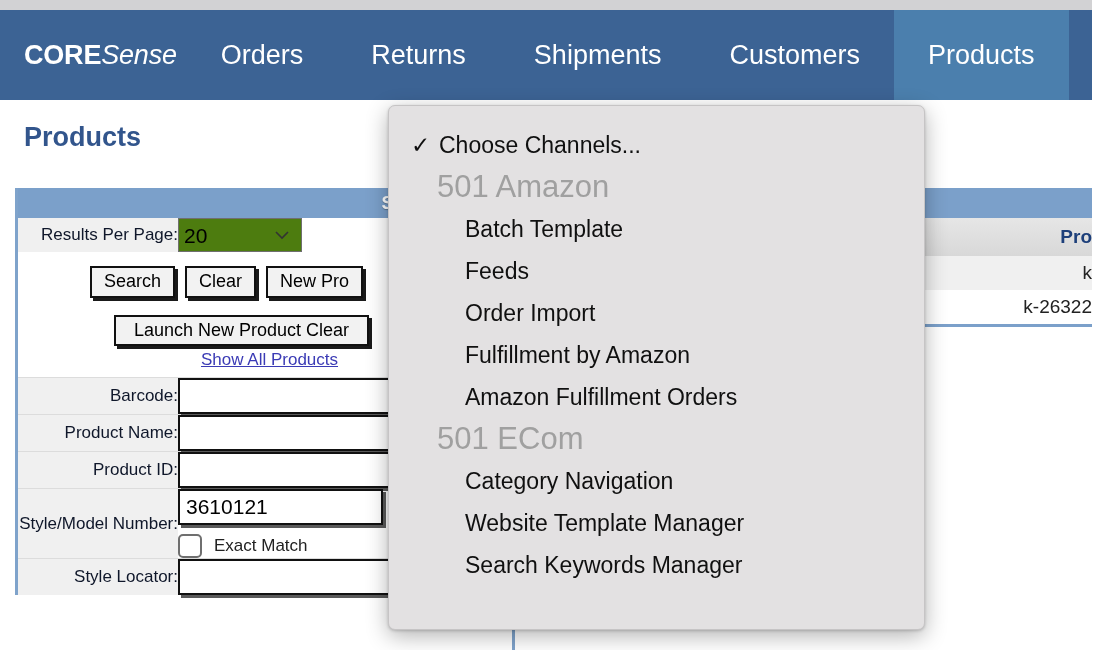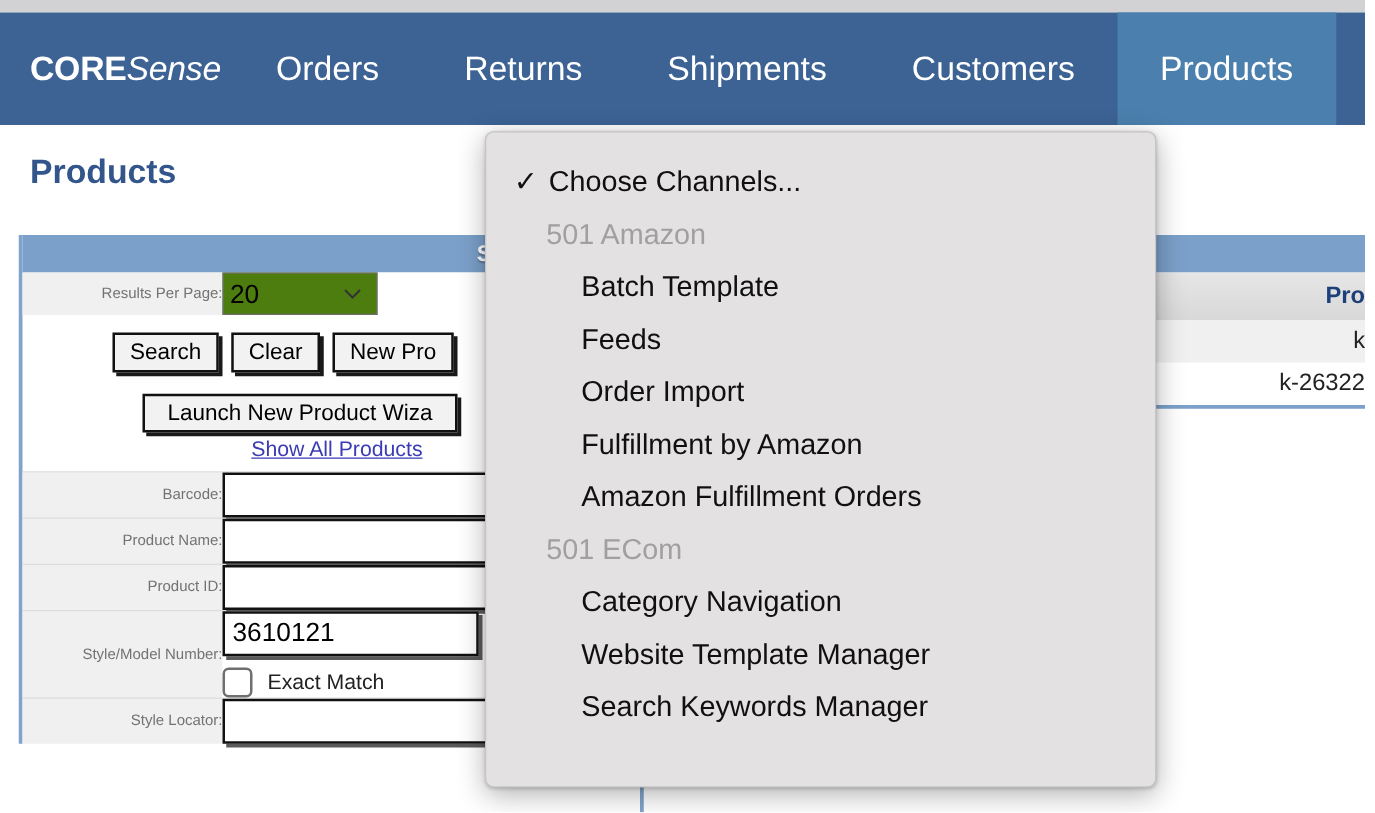--- a/index.html
+++ b/index.html
@@ -51,22 +51,22 @@
   }
   .panel-header {
     height: 30px; background: #7ba0ca;
     color: #ffffff; font-size: 18px; font-weight: 700;
     display: flex; align-items: center; justify-content: center;
     text-shadow: 0 1px 1px rgba(0,0,0,.25);
   }
   .form-table { width: 100%; border-collapse: collapse; }
   .form-table td { vertical-align: middle; padding: 0; }
   .lbl-cell {
-    width: 160px; background: #f0f0f0; color: #737373;
-    font-size: 12px; text-align: right; padding: 6px 6px 6px 4px;
+    width: 160px; background: #f0f0f0; color: #0f172a;
+    font-size: 17px; text-align: right; padding: 6px 6px 6px 4px;
     line-height: 1.15;
     margin-top: 32px;
   }
   .val-cell { padding: 3px 0 3px 0; background: #ffffff; }
 
   select.rpp {
     font-family: "Liberation Sans", sans-serif;
     font-size: 21px; width: 124px; height: 34px;
     border: 1px solid #6f6f6f; background: #4d7c0f; color: #000;
     padding-left: 5px; border-radius: 0;
@@ -149,21 +149,21 @@
     display: flex; align-items: center; height: 42px;
     padding-left: 22px; font-size: 23px; color: #101010; cursor: default;
   }
   .menu-item .check {
     width: 28px; display: inline-block; font-size: 23px; color: #101010;
   }
   .menu-item .mtext { white-space: nowrap; }
   .menu-item.indent { padding-left: 76px; }
   .menu-group {
     height: 42px; display: flex; align-items: center;
-    padding-left: 48px; font-size: 23px; color: #a0a0a0; cursor: default; text-align: right;
+    padding-left: 48px; font-size: 31px; color: #a0a0a0; cursor: default; text-align: right;
   }
 </style>
 </head>
 <body>
 
 <div id="screen">
 
   <div class="chrome-strip"></div>
 
   <div class="navbar">
@@ -217,21 +217,21 @@
       </tr>
 
       <tr>
         <td colspan="2">
           <div class="btn-row">
             <button class="btn">Search</button>
             <button class="btn">Clear</button>
             <button class="btn">New Pro</button>
           </div>
           <div class="wiz-row">
-            <button class="btn wide">Launch New Product Wiza</button>
+            <button class="btn wide">Launch New Product Clear</button>
           </div>
           <div class="showall-row">
             <a class="showall">Show All Products</a>
           </div>
         </td>
       </tr>
 
       <tr class="row-sep">
         <td class="lbl-cell">Barcode:</td>
         <td class="val-cell">

